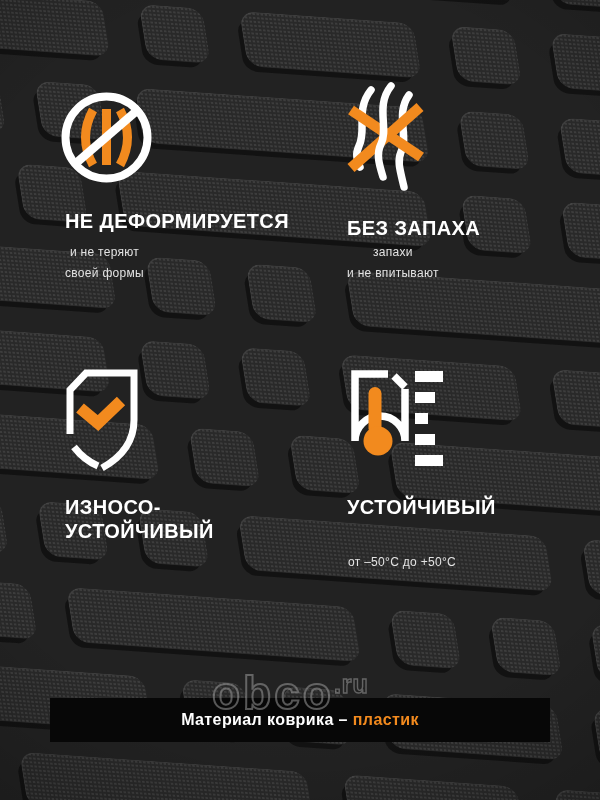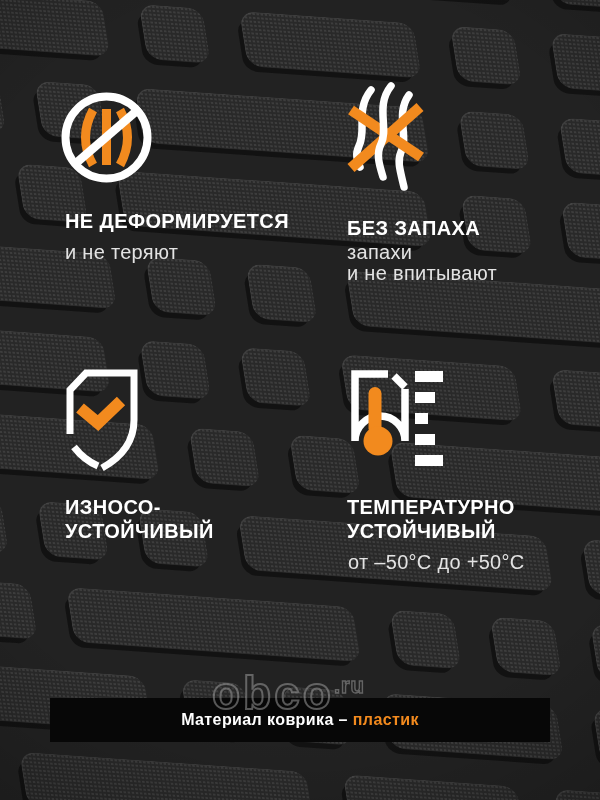--- a/index.html
+++ b/index.html
@@ -28,22 +28,22 @@
                rgba(0,0,0,.10);
     pointer-events:none;
   }
   
   .icon{position:absolute;}
   .title{
     position:absolute;color:#fff;font-weight:700;font-size:20px;
     letter-spacing:.4px;line-height:24px;white-space:nowrap;
   }
   .subtitle{
-    position:absolute;color:#e3e3e3;font-weight:400;font-size:20px;
-    letter-spacing:.3px;line-height:21px;white-space:nowrap;
+    position:absolute;color:#e3e3e3;font-weight:400;font-size:12px;
+    letter-spacing:.3px;line-height:21px;white-space:nowrap;text-align:center;
   }
   .title span,.subtitle span{display:block;}
   .title span:empty,.subtitle span:empty{display:none;}
   
   #footer-bar{
     position:absolute;left:50px;top:698px;width:500px;height:44px;
     background:#070707;
   }
   #footer-text{
     position:absolute;left:50px;top:698px;width:500px;height:44px;
@@ -51,21 +51,21 @@
     letter-spacing:.4px;color:#fff;white-space:nowrap;z-index:3;
   }
   #footer-text .value{color:#F28A1E;}
   
   #watermark{
     position:absolute;left:212px;top:670px;z-index:2;opacity:.55;
     font-weight:700;font-size:46px;letter-spacing:3px;color:transparent;
     -webkit-text-stroke:2px #9a9a9a;white-space:nowrap;line-height:1;
   }
   #watermark .suffix{
-    font-size:22px;-webkit-text-stroke:1.4px #9a9a9a;vertical-align:16px;letter-spacing:1px;
+    font-size:25px;-webkit-text-stroke:1.4px #9a9a9a;vertical-align:16px;letter-spacing:1px;
   }
 </style>
 </head>
 <body>
 
 <div id="stage">
 
   <div id="pattern">
       <div class="pad" style="left: 597px; top: 86px; width: 170px;"></div>
       <div class="pad" style="left: 803px; top: 86px; width: 62px;"></div>
@@ -123,20 +123,21 @@
     <line x1="46.5" y1="18" x2="46.5" y2="74" stroke="#F28A1E" stroke-width="9"></line>
     <path d="M60,19 Q75,46.5 60,74" fill="none" stroke="#F28A1E" stroke-width="9"></path>
     <line x1="15" y1="73" x2="80" y2="17" stroke="#fff" stroke-width="8.5"></line>
   </svg>
   <div class="title" style="left:65px;top:209px">
     <span>НЕ ДЕФОРМИРУЕТСЯ</span>
 
   </div>
   <div class="subtitle" style="left:65px;top:242px">
     <span>и не теряют</span>
+    <span>своей формы</span>
   </div>
 
   <svg class="icon" style="left:343px;top:80px" width="92" height="115" viewBox="0 0 92 115">
     <path d="M28,10 C12,30 24,50 16,66 C12,74 14,80 17,87" fill="none" stroke="#fff" stroke-width="7.5" stroke-linecap="round"></path>
     <path d="M66,15 C52,34 66,56 58,72 C54,81 57,90 61,107" fill="none" stroke="#fff" stroke-width="7.5" stroke-linecap="round"></path>
     <line x1="8" y1="30" x2="78" y2="77" stroke="#F28A1E" stroke-width="10.5"></line>
     <line x1="8" y1="88" x2="77" y2="27" stroke="#F28A1E" stroke-width="10.5"></line>
     <path d="M48,6 C32,26 46,48 38,64 C33,74 36,84 40,97" fill="none" stroke="#fff" stroke-width="7.5" stroke-linecap="round"></path>
   </svg>
   <div class="title" style="left:347px;top:216px">
@@ -163,21 +164,20 @@
     <line x1="46" y1="9" x2="57" y2="20" stroke="#fff" stroke-width="7.5"></line>
     <rect x="20.5" y="20" width="13" height="48" rx="6.5" fill="#F28A1E"></rect>
     <circle cx="30" cy="74" r="14.5" fill="#F28A1E"></circle>
     <rect x="67" y="4" width="28" height="11" fill="#fff"></rect>
     <rect x="67" y="25" width="20" height="11" fill="#fff"></rect>
     <rect x="67" y="46" width="13" height="11" fill="#fff"></rect>
     <rect x="67" y="67" width="20" height="11" fill="#fff"></rect>
     <rect x="67" y="88" width="28" height="11" fill="#fff"></rect>
   </svg>
   <div class="title" style="left:347px;top:495px">
-    <span>ТЕМПЕРАТУРНО</span>
     <span>УСТОЙЧИВЫЙ</span>
   </div>
   <div class="subtitle" style="left:348px;top:552px">
     <span>от –50°С до +50°С</span>
 
   </div>
 
   <div id="footer-bar"></div>
   <div id="watermark"><span>obco</span><span class="suffix">.ru</span></div>
   <div id="footer-text"><span class="label">Материал коврика –</span> <span class="value">пластик</span></div>

